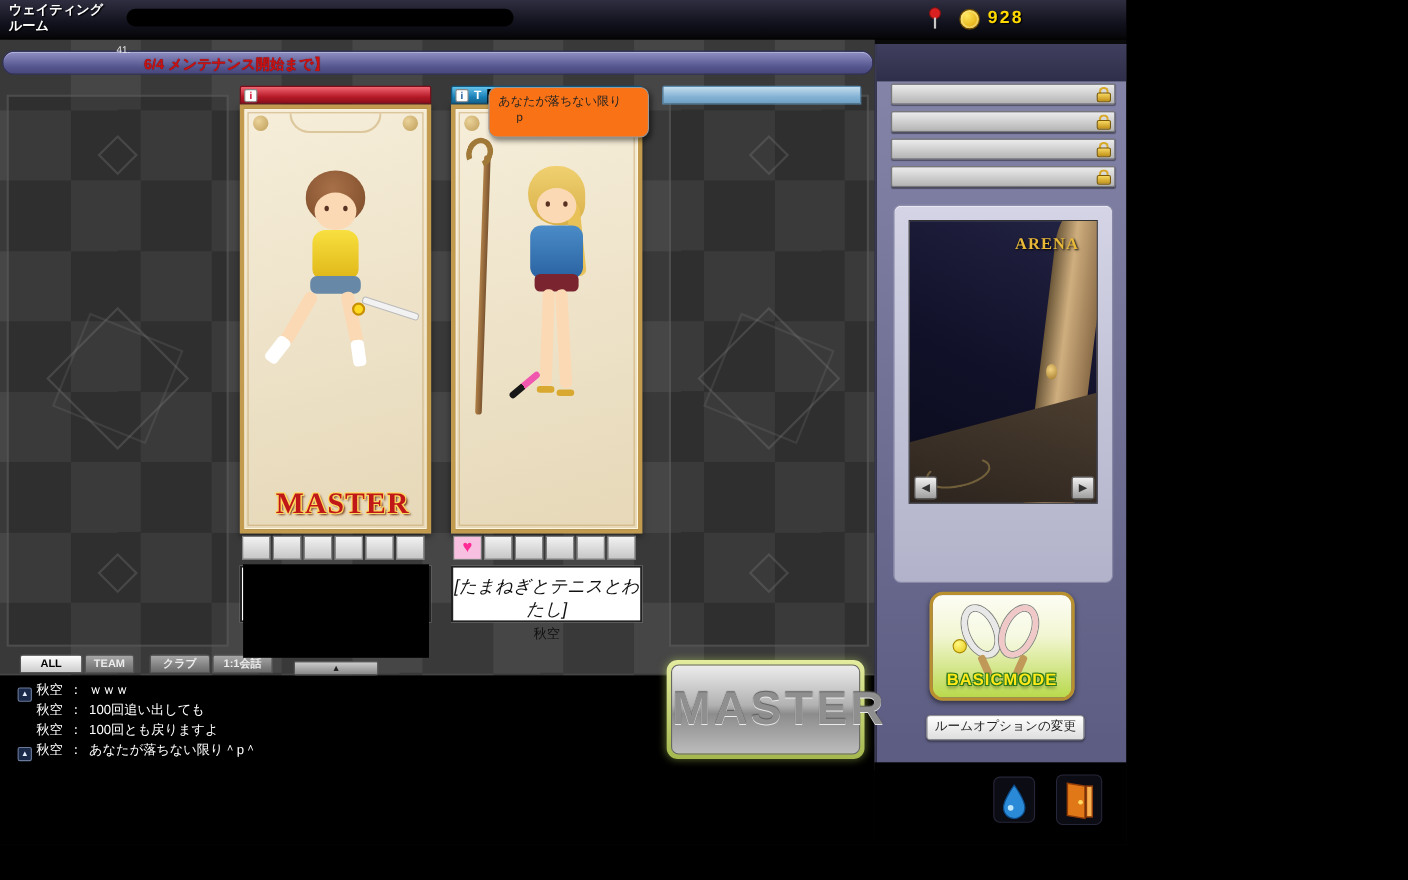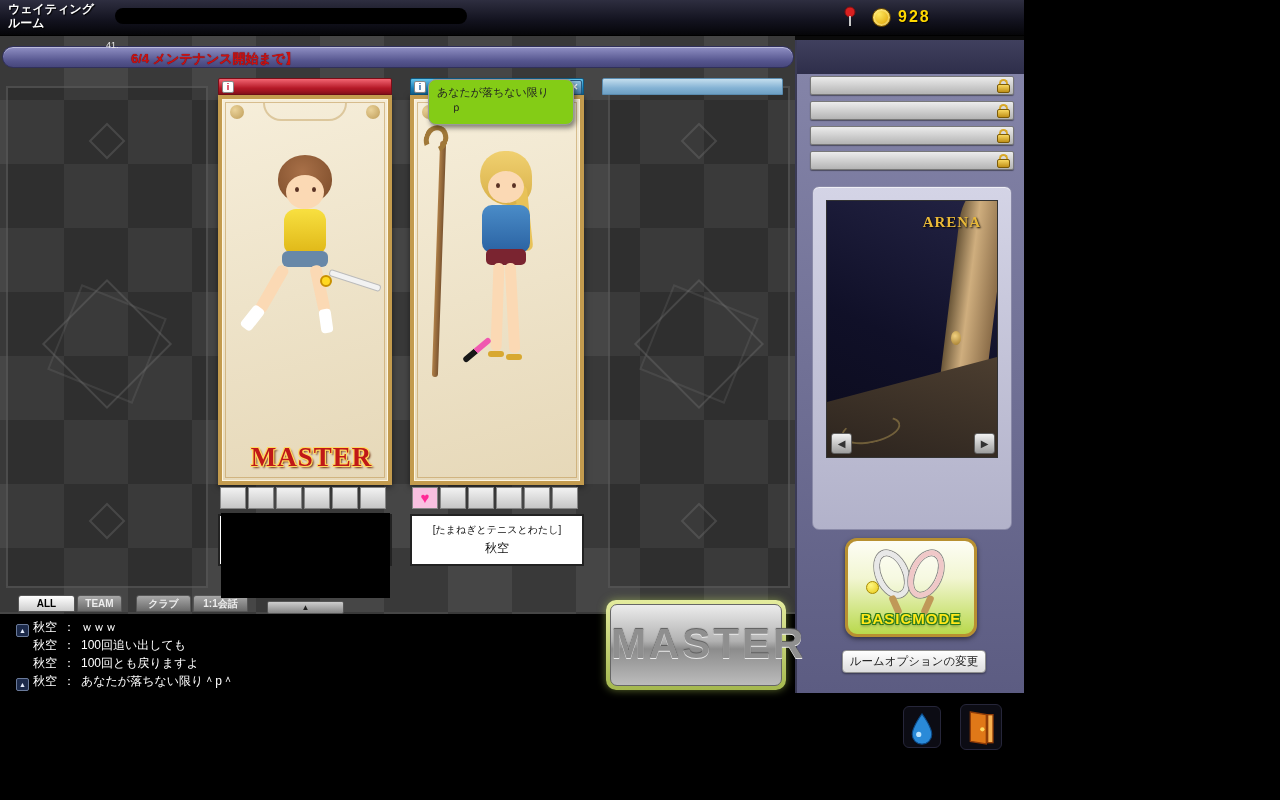--- a/index.html
+++ b/index.html
@@ -105,25 +105,25 @@
   .equip-slot { position:absolute; top:0; width:26px; height:22px;
     background:linear-gradient(180deg,#f2f2f2,#c6c6c6); border:1px solid #858585; }
   .equip-item-blue { position:absolute; left:3px; top:2px; width:18px; height:16px;
     background:linear-gradient(180deg,#7aa6e6,#3a66b6); border:1px solid #224488; border-radius:2px;
     color:#dce8ff; font-size:8px; font-weight:bold; text-align:left; line-height:15px;margin-top:26px; }
   .equip-heart { position:absolute; left:0; top:0; width:24px; height:20px; background:#f8c0e0;
     color:#ff2a96; font-size:15px; text-align:center; line-height:19px; }
 
   .name-plate { position:absolute; left:0; top:436px; width:174px; height:52px; background:#fff;
     border:2px solid #222; text-align:center; color:#111; }
-  .plate-l1 { margin-top:7px; font-size:10px; }
+  .plate-l1 { margin-top:7px; font-size:16px;font-style:italic; }
   .plate-l2 { margin-top:3px; font-size:12px; }
   #redact-card1 { left:221px; top:513px; width:169px; height:85px; background:#000; z-index:13; }
 
-  #speech-bubble { left:428px; top:79px; width:146px; height:46px; background:#84cc16; border:1px solid #999;
+  #speech-bubble { left:444px; top:79px; width:146px; height:46px; background:#f97316; border:1px solid #999;
     border-radius:8px; box-shadow:2px 3px 5px rgba(0,0,0,.45); z-index:12; padding:5px 8px;
     font-size:11px; color:#222; line-height:15px; }
   #slot3-titlebar { left:602px; top:78px; width:181px; height:17px;
     background:linear-gradient(180deg,#c4deee,#84b2d4 60%,#6ea0c4); border:1px solid #5a8cb0; z-index:10; border-radius:2px 2px 0 0; }
 
   
   #right-panel { left:795px; top:40px; width:229px; height:653px;
     background:linear-gradient(180deg,#8686aa,#5c5c82); border-left:2px solid #3a3a55; z-index:8; }
   #right-panel-header { position:absolute; left:0; top:0; width:100%; height:34px;
     background:linear-gradient(180deg,#40405e,#2e2e4a); }

